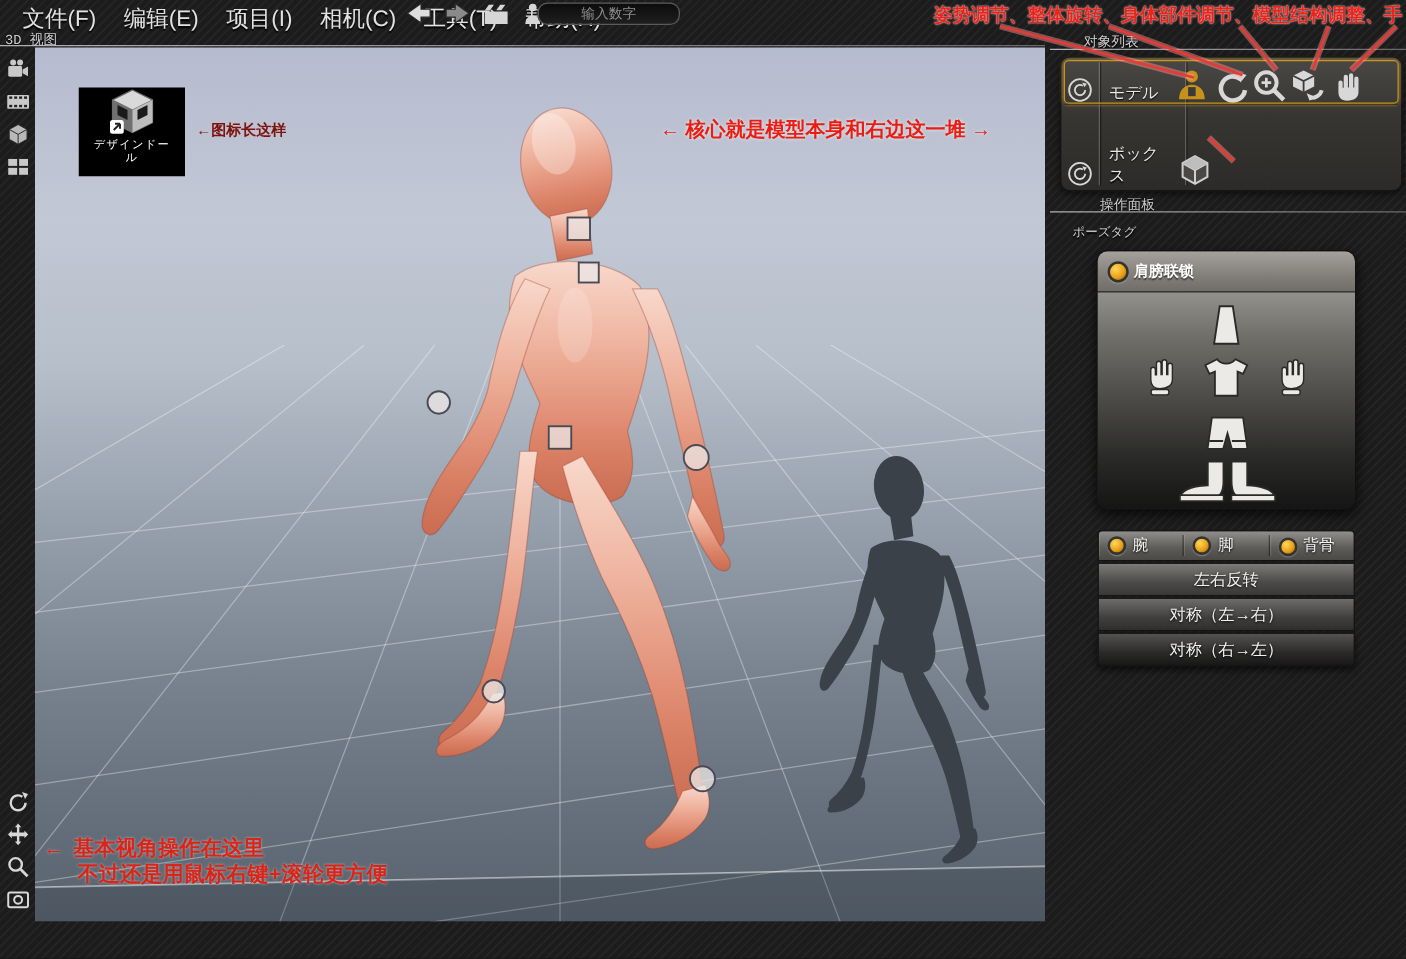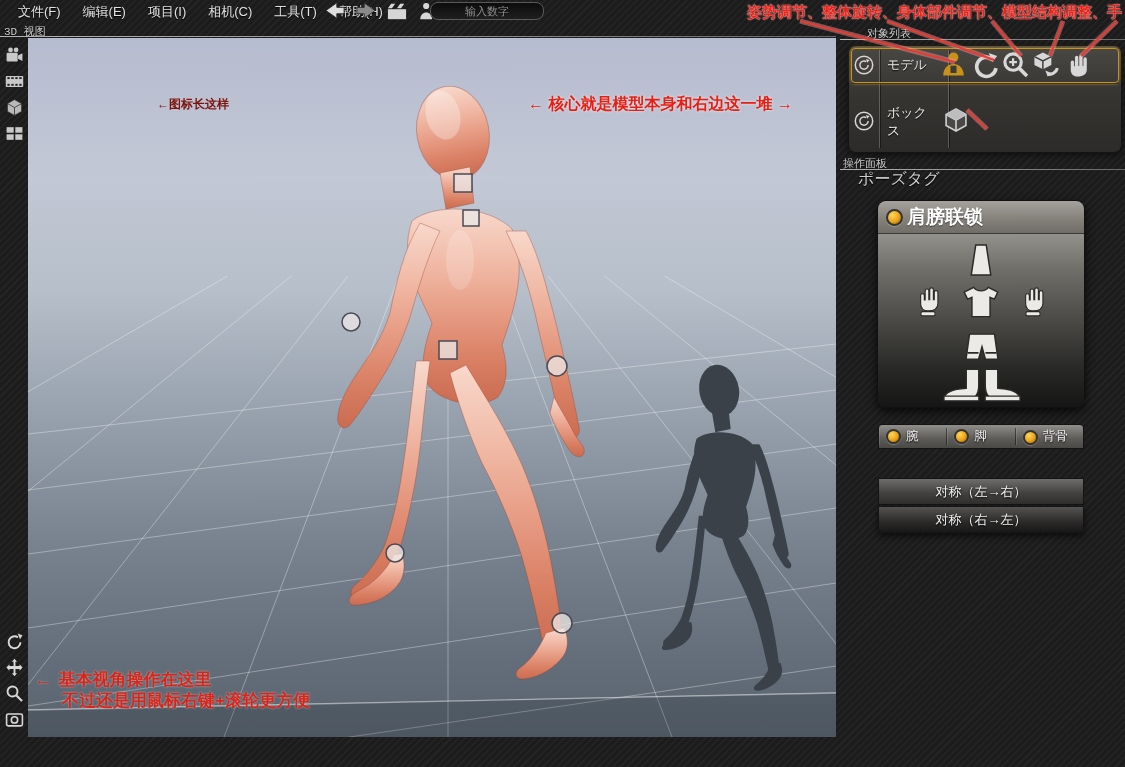--- a/index.html
+++ b/index.html
@@ -4,21 +4,21 @@
 <style>
   html,body{margin:0;padding:0;background:#111;}
   #app{position:relative;width:1125px;height:767px;overflow:hidden;
        font-family:"Liberation Sans","DejaVu Sans",sans-serif;
        background:
          repeating-linear-gradient(135deg, rgba(255,255,255,0.035) 0 1.5px, rgba(0,0,0,0) 1.5px 5px),
          #1c1c1c;}
   
   #menubar{position:absolute;left:0;top:0;width:1125px;height:22px;}
   #menubar .menus{position:absolute;left:18px;top:3px;display:flex;gap:22px;}
-  .menu-item{color:#e2e2e2;font-size:13px;cursor:default;text-shadow:0 1px 1px #000;}
+  .menu-item{color:#e2e2e2;font-size:18px;cursor:default;text-shadow:0 1px 1px #000;}
   .tb-icons{position:absolute;left:324px;top:1px;display:flex;gap:9px;align-items:center;}
   .tb-ic{width:22px;height:20px;display:block;}
   #num-input{position:absolute;left:430px;top:2px;width:108px;height:14px;
     background:linear-gradient(180deg,#0c0c0c,#1f1f1f);border:1px solid #5a5a5a;border-radius:8px;
     color:#bdbdbd;font-size:11px;text-align:center;outline:none;font-family:inherit;}
   #num-input::placeholder{color:#8f8f8f;}
   
   .sec-label{position:absolute;color:#cfcfcf;font-size:11px;text-shadow:0 1px 1px #000;}
   .sec-rule{position:absolute;height:1px;background:linear-gradient(90deg,#d8d8d8,#7a7a7a);opacity:.8;}
   
@@ -42,33 +42,33 @@
   #anno-icon{left:157px;top:96px;font-size:12px;color:#7e120c;text-shadow:none;}
   #anno-extra{left:948px;top:130px;font-size:15px;color:#e8251d;text-shadow:0 0 2px rgba(255,180,180,.5);}
   #anno-view{left:38px;top:670px;font-size:17px;color:#da2418;line-height:21px;
      text-shadow:0 0 2px rgba(255,255,255,.55);font-family:Liberation Mono, monospace;}
   #anno-view .l2{margin-left:24px;}
   #anno-lines{position:absolute;left:0;top:0;pointer-events:none;z-index:50;}
   
   #objlist{position:absolute;left:848px;top:45px;width:272px;height:106px;border-radius:8px;
     border:1px solid #141414;
     background:linear-gradient(180deg,#4a4845,#373532 45%,#2c2b29);box-shadow:0 2px 6px rgba(0,0,0,.55);}
-  .obj-row{position:absolute;left:0;width:100%;display:flex;align-items:center;}
+  .obj-row{position:absolute;left:0;width:100%;display:flex;align-items:flex-end;}
   .obj-vline{position:absolute;top:4px;bottom:4px;width:1px;background:rgba(255,255,255,.22);box-shadow:1px 0 0 rgba(0,0,0,.45);}
   .obj-hline{position:absolute;left:3px;right:3px;height:1px;background:rgba(0,0,0,.55);box-shadow:0 1px 0 rgba(255,255,255,.08);}
   .obj-label{color:#e8e8e8;font-size:13px;text-shadow:0 1px 1px #000;}
   #row-model-sel{position:absolute;left:2px;top:2px;width:266px;height:33px;border:1px solid #c8941e;
      border-radius:4px;box-shadow:0 0 4px rgba(220,165,40,.55);pointer-events:none;}
   .row-tools{display:flex;align-items:center;gap:2px;}
   
   #posepanel{position:absolute;left:877px;top:200px;width:206px;height:206px;border-radius:9px;
     border:1px solid #101010;overflow:hidden;box-shadow:0 4px 10px rgba(0,0,0,.7);}
   #posepanel .hdr{height:32px;background:linear-gradient(180deg,#a5a29d,#807d77 65%,#716e69);
     display:flex;align-items:center;border-bottom:1px solid #3a3a38;}
-  #posepanel .hdr-label{color:#fdfdfd;font-size:19px;font-weight:bold;text-shadow:0 1px 1px rgba(0,0,0,.5);margin-left:4px;}
+  #posepanel .hdr-label{color:#fdfdfd;font-size:12px;font-weight:bold;text-shadow:0 1px 1px rgba(0,0,0,.5);margin-left:4px;}
   #posepanel .bdy{position:relative;height:173px;
     background:linear-gradient(180deg,#93918c 0%,#716f6a 20%,#4d4c49 48%,#28
     2826 78%,#151515 100%);
     background:linear-gradient(180deg,#93918c 0%,#716f6a 20%,#4d4c49 48%,#282826 78%,#151515 100%);}
   .dot{width:13px;height:13px;border-radius:50%;margin-left:8px;flex:0 0 auto;
     background:radial-gradient(circle at 35% 32%,#ffd75a,#e9a21b 55%,#8f5e06);
     border:2px solid #35332f;box-shadow:0 1px 1px rgba(255,255,255,.25);}
   .bp-ic{position:absolute;}
   
   .ctl{position:absolute;left:878px;width:206px;color:#f2f2f2;text-align:center;
@@ -121,23 +121,23 @@
         <circle cx="18.5" cy="14.5" r="1.2" fill="#1c1c1c"></circle>
       </svg>
     </div>
     <input id="num-input" type="text" placeholder="输入数字" style="">
   </div>
 
   <span class="sec-label" style="left:4px;top:24px;font-family:Liberation Mono, monospace;">3D 视图</span>
   <div class="sec-rule" style="left:0;top:36px;width:836px;"></div>
   <span class="sec-label" style="left:845px;top:26px;margin-left:22px;">对象列表</span>
   <div class="sec-rule" style="left:840px;top:39px;width:285px;"></div>
-  <span class="sec-label" style="left:843px;top:156px;">操作面板</span>
+  <span class="sec-label" style="left:880px;top:156px;">操作面板</span>
   <div class="sec-rule" style="left:840px;top:169px;width:285px;"></div>
-  <span class="sec-label" style="left:858px;top:169px;font-size:16px;">ポーズタグ</span>
+  <span class="sec-label" style="left:858px;top:179px;font-size:10px;">ポーズタグ</span>
 
   <div class="ltb" style="top:46px;">
     <svg class="ltb-ic" viewBox="0 0 24 24">
       <circle cx="7" cy="5" r="3" fill="#c9c9c9"></circle>
         <circle cx="14" cy="5" r="3" fill="#c9c9c9"></circle>
       <rect x="2" y="8.5" width="14" height="11" rx="1.5" fill="#c9c9c9"></rect>
       <path d="M16.5 12l5.5-3v10l-5.5-3z" fill="#c9c9c9"></path>
     </svg>
     <svg class="ltb-ic" viewBox="0 0 24 24">
       <rect x="1" y="5" width="22" height="14" rx="1" fill="#c9c9c9"></rect>
@@ -240,20 +240,35 @@
           <rect x="99" y="256" width="18" height="18"></rect>
           <circle cx="11" cy="237" r="9"></circle>
           <circle cx="217" cy="281" r="10"></circle>
           <circle cx="55" cy="468" r="9"></circle>
           <circle cx="222" cy="538" r="10"></circle>
         </g>
       </g>
     </svg>
   </div>
 
+  <div id="desk-icon">
+    <svg width="44" height="40" viewBox="0 0 44 40">
+      <path d="M22 2l16 8v18l-16 8-16-8V10z" fill="#d9d9d9" stroke="#666" stroke-width="1"></path>
+      <path d="M6 10l16 8 16-8" fill="none" stroke="#777" stroke-width="1"></path>
+      <path d="M22 18v18" stroke="#777" stroke-width="1"></path>
+      <path d="M6 10l16 8v18l-16-8z" fill="#707070"></path>
+      <path d="M38 10l-16 8v18l16-8z" fill="#bdbdbd"></path>
+      <path d="M10 14l8 4v8l-8-4z" fill="#1a1a1a"></path>
+        <path d="M34 14l-8 4v8l8-4z" fill="#1a1a1a"></path>
+      <rect x="4" y="26" width="11" height="11" rx="2" fill="#fff"></rect>
+      <path d="M7 34l5-5M12 29h-4M12 29v4" stroke="#222" stroke-width="1.6" fill="none"></path>
+    </svg>
+    <span class="dtxt">デザインドー</span>
+    <span class="dtxt">ル</span>
+  </div>
 
   <div class="anno" id="anno-top">姿势调节、整体旋转、身体部件调节、模型结构调整、手</div>
   <div class="anno" id="anno-core">← 核心就是模型本身和右边这一堆 →</div>
   <div class="anno" id="anno-icon">←图标长这样</div>
   <div class="anno" id="anno-extra">额外模型</div>
   <div class="anno" id="anno-view">
     <div>← 基本视角操作在这里</div>
     <div class="l2">不过还是用鼠标右键+滚轮更方便</div>
   </div>
 
@@ -309,21 +324,21 @@
           <path d="M13 20a7 7 0 0 0 8-5" class="ic-stroke" stroke-width="2.6"></path>
           <path d="M11 17l2 5 4-2.5z" fill="#d8d8d8"></path>
         </svg>
         <svg width="29" height="29" viewBox="0 0 24 24">
           <path d="M12 22c-3.4 0-5.6-2.2-5.6-5.6V10a1.4 1.4 0 0 1 2.8 0v3.4h.7V6.2a1.4 1.4 0 0 1 2.8 0v7h.7V5.2a1.4 1.4 0 0 1 2.8 0v8h.7V7.4a1.4 1.4 0 0 1 2.8 0v9c0 3.4-2.9 5.6-7.7 5.6z" fill="#d8d8d8"></path>
         </svg>
       </div>
       <div id="row-model-sel"></div>
     </div>
 
-    <div class="obj-row" style="top:38px;height:66px;align-items:center;">
+    <div class="obj-row" style="top:38px;height:66px;align-items:flex-end;">
       <svg width="22" height="22" viewBox="0 0 24 24" style="margin-left:4px;margin-top:7px;">
         <circle cx="12" cy="12" r="9.5" class="ic-stroke" stroke-width="1.6"></circle>
         <path d="M16.5 12a4.5 4.5 0 1 1-2-3.7" class="ic-stroke" stroke-width="1.6"></path>
         <path d="M14 5.5l4 1-2.2 3z" fill="#d8d8d8"></path>
       </svg>
       <span class="obj-label" style="margin-left:12px;width:52px;margin-top:10px;">ボックス</span>
       <svg width="28" height="28" viewBox="0 0 24 24" style="margin-top:5px;margin-left:3px;">
         <path d="M12 2.5l8.5 4.8v9.4L12 21.5l-8.5-4.8V7.3z" fill="#4a4846" stroke="#cfcfcf" stroke-width="1.4"></path>
         <path d="M3.5 7.3L12 12l8.5-4.7M12 12v9.5" fill="none" stroke="#cfcfcf" stroke-width="1.4"></path>
         <path d="M12 2.5l8.5 4.8L12 12 3.5 7.3z" fill="#bdbdbd"></path>
@@ -371,16 +386,17 @@
     </div>
     <div class="tab">
       <div class="dot"></div>
       <span>脚</span>
     </div>
     <div class="tab">
       <div class="dot"></div>
       <span>背骨</span>
     </div>
   </div>
+  <div class="ctl" id="btn-flip">左右反转</div>
   <div class="ctl" id="btn-sym-lr">对称（左→右）</div>
   <div class="ctl" id="btn-sym-rl">对称（右→左）</div>
 
 </div>
 
 </body></html>

